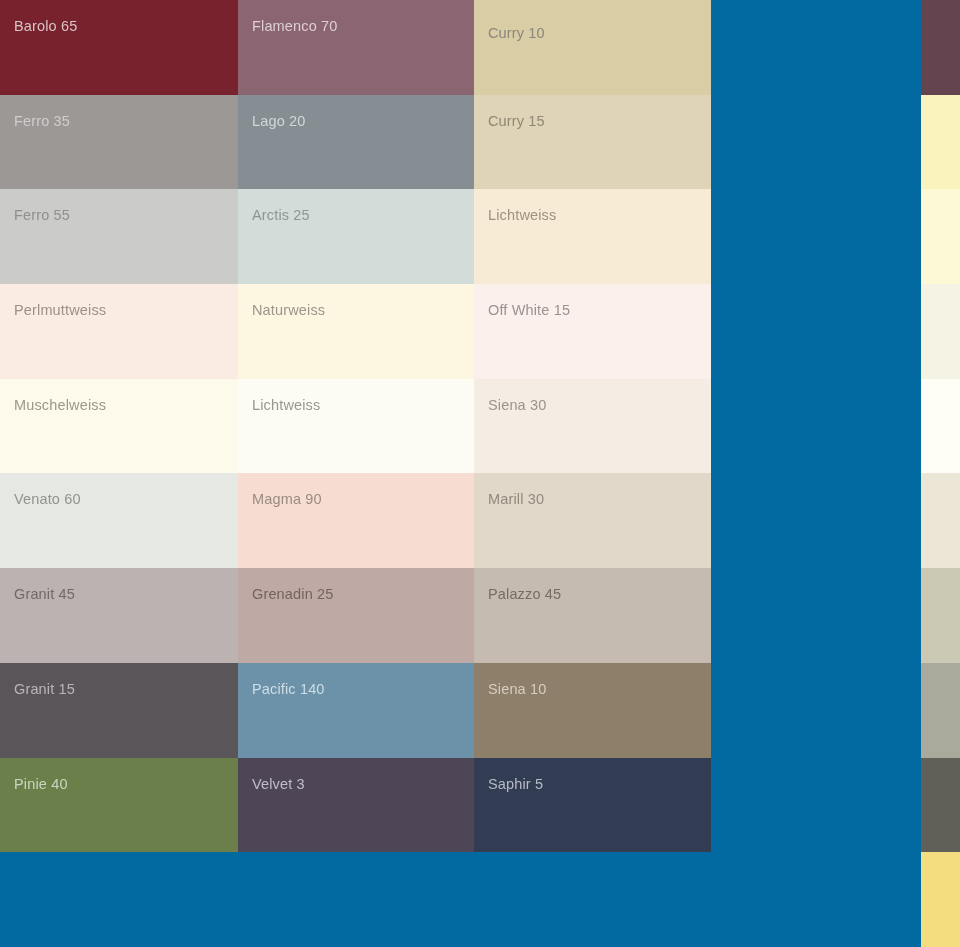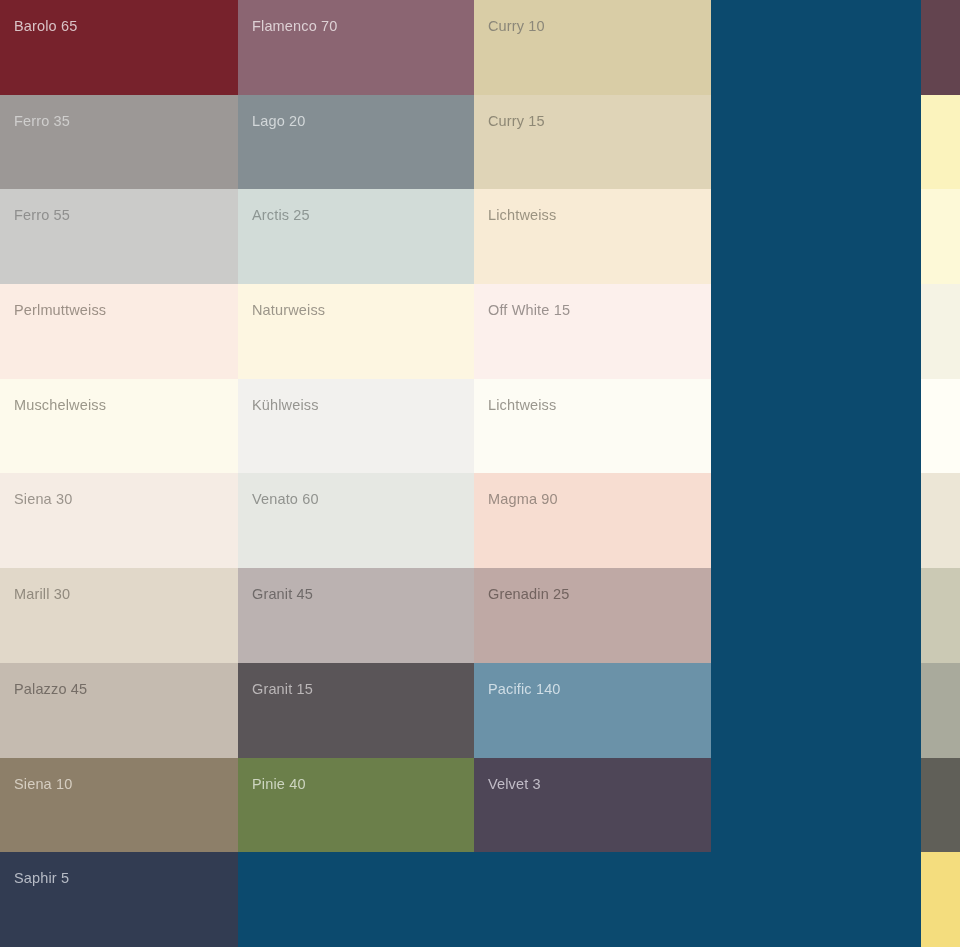--- a/index.html
+++ b/index.html
@@ -10,21 +10,21 @@
     height: 947px;
     background: #ffffff;
     font-family: "Liberation Sans", "DejaVu Sans", sans-serif;
     overflow: hidden;
   }
 
   #palette-page {
     position: relative;
     width: 960px;
     height: 947px;
-    background: #0c4a6e;
+    background: #0369a1;
   }
 
   
   #swatch-grid {
     position: absolute;
     left: 0;
     top: 0;
     width: 711px;
     height: 947px;
     display: grid;
@@ -70,21 +70,21 @@
 <div id="palette-page">
 
   <div id="swatch-grid">
       <div class="swatch" style="background: rgb(119, 34, 44);">
         <span class="swatch-label" style="color: rgb(217, 195, 198);">Barolo 65</span>
       </div>
       <div class="swatch" style="background: rgb(139, 101, 114);">
         <span class="swatch-label" style="color: rgb(221, 208, 212);">Flamenco 70</span>
       </div>
       <div class="swatch" style="background: rgb(217, 205, 166);">
-        <span class="swatch-label" style="color: rgb(139, 135, 121);">Curry 10</span>
+        <span class="swatch-label" style="color: rgb(139, 135, 121); margin-top: 7px;">Curry 10</span>
       </div>
       <div class="swatch" style="background: rgb(156, 152, 150);">
         <span class="swatch-label" style="color: rgb(207, 206, 205);">Ferro 35</span>
       </div>
       <div class="swatch" style="background: rgb(132, 142, 147);">
         <span class="swatch-label" style="color: rgb(210, 215, 217);">Lago 20</span>
       </div>
       <div class="swatch" style="background: rgb(223, 212, 183);">
         <span class="swatch-label" style="color: rgb(142, 136, 117);">Curry 15</span>
       </div>
@@ -101,23 +101,20 @@
         <span class="swatch-label" style="color: rgb(156, 144, 134);">Perlmuttweiss</span>
       </div>
       <div class="swatch" style="background: rgb(253, 246, 225);">
         <span class="swatch-label" style="color: rgb(156, 150, 138);">Naturweiss</span>
       </div>
       <div class="swatch" style="background: rgb(252, 240, 236);">
         <span class="swatch-label" style="color: rgb(155, 146, 143);">Off White 15</span>
       </div>
       <div class="swatch" style="background: rgb(253, 250, 236);">
         <span class="swatch-label" style="color: rgb(155, 151, 138);">Muschelweiss</span>
-      </div>
-      <div class="swatch" style="background: rgb(242, 241, 238);">
-        <span class="swatch-label" style="color: rgb(150, 149, 144);">Kühlweiss</span>
       </div>
       <div class="swatch" style="background: rgb(253, 252, 244);">
         <span class="swatch-label" style="color: rgb(154, 151, 142);">Lichtweiss</span>
       </div>
       <div class="swatch" style="background: rgb(245, 236, 228);">
         <span class="swatch-label" style="color: rgb(155, 148, 140);">Siena 30</span>
       </div>
       <div class="swatch" style="background: rgb(230, 232, 227);">
         <span class="swatch-label" style="color: rgb(145, 147, 143);">Venato 60</span>
       </div>

